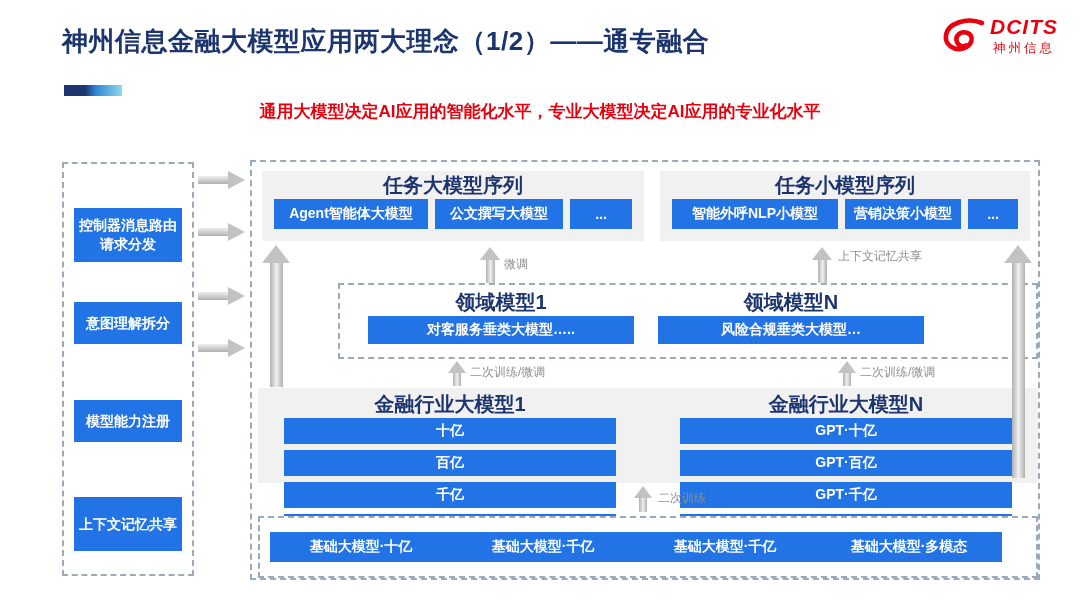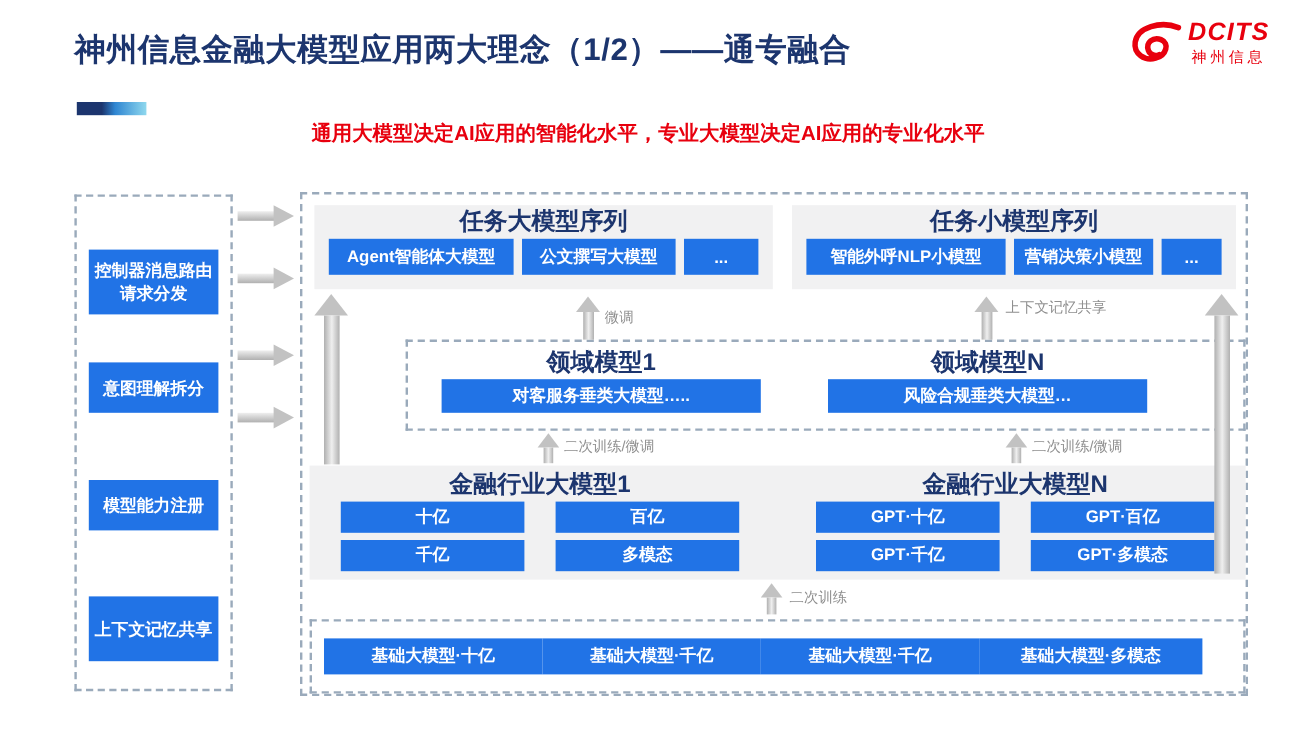--- a/index.html
+++ b/index.html
@@ -49,27 +49,27 @@
   .arrow-label{position:absolute;color:#8f8f8f;font-size:12px;line-height:14px;z-index:6}
 
   
   .main{position:absolute;left:250px;top:160px;width:790px;height:420px}
 
   .task-large{left:262px;top:171px;width:382px;height:70px;padding-top:4px}
   .task-small{left:660px;top:171px;width:370px;height:70px;padding-top:4px}
   .items-row{display:flex;gap:7px;justify-content:center;margin-top:4px}
   .items-row .bluebox{height:30px}
 
-  .domain{position:absolute;left:338px;top:283px;width:700px;height:76px;display:flex;padding:7px 0 0 16px;gap:32px;background:#fff}
+  .domain{position:absolute;left:338px;top:283px;width:700px;height:76px;display:flex;padding:7px 0 0 16px;gap:0;background:#fff}
   .domain-col{width:290px;display:flex;flex-direction:column;align-items:center;gap:4px}
   .bluebox.dm{width:266px;height:28px}
 
   .industry{left:258px;top:388px;width:780px;height:95px;display:flex;padding:6px 14px 0 14px;gap:40px}
   .ind-col{flex:1;display:flex;flex-direction:column;align-items:center}
-  .ind-grid{display:grid;grid-template-columns:1fr 1fr;gap:6px 26px;width:100%;margin-top:4px;padding:0 12px}
+  .ind-grid{display:grid;grid-template-columns:1fr;gap:6px 26px;width:100%;margin-top:4px;padding:0 12px}
   .ind-grid .bluebox{height:26px}
 
   .base{position:absolute;left:258px;top:516px;width:780px;height:62px;display:flex;align-items:center;justify-content:flex-start;padding:0 10px;background:#fff}
   .base .bluebox{height:30px}
   .bw1{width:182px}.bw2{width:182px}.bw3{width:182px}.bw4{width:186px}
 </style>
 </head>
 <body>
 
 <div id="canvas">

